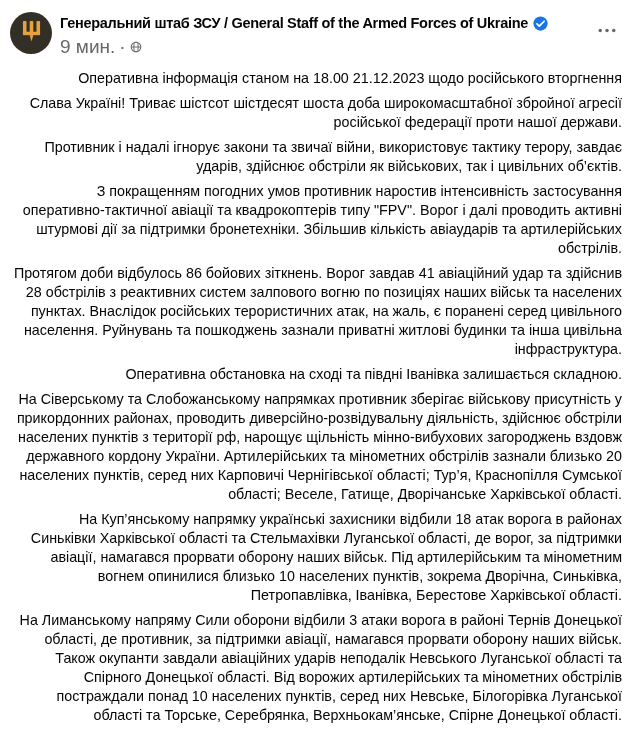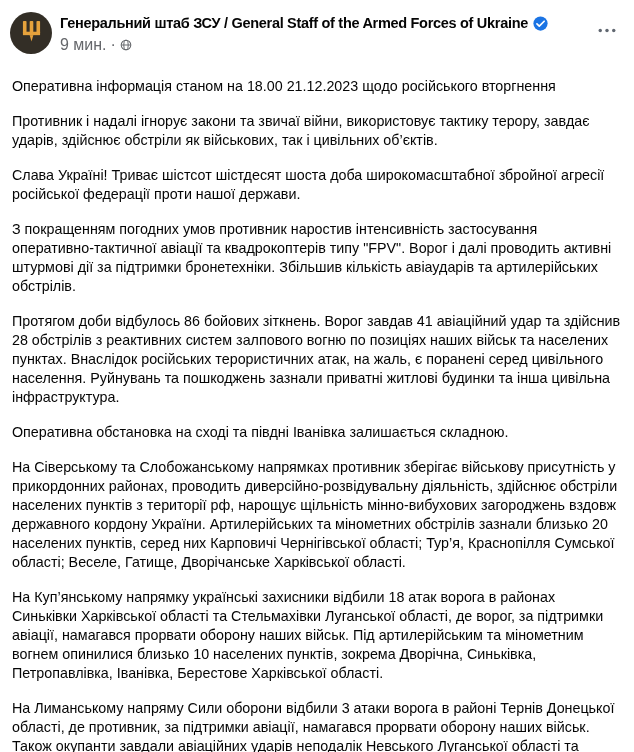--- a/index.html
+++ b/index.html
@@ -19,30 +19,30 @@
     display: flex; align-items: center; justify-content: center;
     cursor: pointer;
   }
   .header-text { margin-left: 8px; flex: 1; min-width: 0; padding-top: 2px; }
   .title-row { display: flex; align-items: center; gap: 5px; line-height: 18px; white-space: nowrap; }
   .page-name {
     font-size: 14.5px; font-weight: bold; color: #050505;
     letter-spacing: -0.3px; cursor: pointer;
   }
   .verified-badge { flex: none; margin-top: 1px; }
-  .sub-row { display: flex; align-items: center; gap: 4px; color: #65676b; font-size: 16px; margin-top: 4px; }
+  .sub-row { display: flex; align-items: center; gap: 4px; color: #65676b; font-size: 19px; margin-top: 4px; }
   .timestamp { cursor: pointer; }
   .menu-btn {
     flex: none; margin-left: auto; padding: 8px 4px 4px 8px;
     cursor: pointer; margin-top: 8px;
   }
 
   
   .body { padding: 7px 12px 0 12px; font-size: 14.3px; line-height: 19px; color: #050505; }
-  .body p { margin: 16px 0 6px 0; }
+  .body p { margin: 4px 0 6px 0; text-align: right; }
 </style>
 </head>
 <body>
 
 <div class="post-card">
 
   <div class="header">
 
     <div class="avatar">
       <span style="display:flex;">
@@ -90,22 +90,22 @@
             <circle cx="17.5" cy="2.5" r="1.9"></circle>
           </g>
         </svg>
       </span>
     </div>
 
   </div>
 
   <div class="body">
     <p>Оперативна інформація станом на 18.00 21.12.2023 щодо російського вторгнення</p>
+    <p>Слава Україні! Триває шістсот шістдесят шоста доба широкомасштабної збройної агресії російської федерації проти нашої держави.</p>
     <p>Противник і надалі ігнорує закони та звичаї війни, використовує тактику терору, завдає ударів, здійснює обстріли як військових, так і цивільних об’єктів.</p>
-    <p>Слава Україні! Триває шістсот шістдесят шоста доба широкомасштабної збройної агресії російської федерації проти нашої держави.</p>
     <p>З покращенням погодних умов противник наростив інтенсивність застосування оперативно-тактичної авіації та квадрокоптерів типу "FPV". Ворог і далі проводить активні штурмові дії за підтримки бронетехніки. Збільшив кількість авіаударів та артилерійських обстрілів.</p>
     <p>Протягом доби відбулось 86 бойових зіткнень. Ворог завдав 41 авіаційний удар та здійснив 28 обстрілів з реактивних систем залпового вогню по позиціях наших військ та населених пунктах. Внаслідок російських терористичних атак, на жаль, є поранені серед цивільного населення. Руйнувань та пошкоджень зазнали приватні житлові будинки та інша цивільна інфраструктура.</p>
     <p>Оперативна обстановка на сході та півдні Іванівка залишається складною.</p>
     <p>На Сіверському та Слобожанському напрямках противник зберігає військову присутність у прикордонних районах, проводить диверсійно-розвідувальну діяльність, здійснює обстріли населених пунктів з території рф, нарощує щільність мінно-вибухових загороджень вздовж державного кордону України. Артилерійських та мінометних обстрілів зазнали близько 20 населених пунктів, серед них Карповичі Чернігівської області; Тур’я, Краснопілля Сумської області; Веселе, Гатище, Дворічанське Харківської області.</p>
     <p>На Куп’янському напрямку українські захисники відбили 18 атак ворога в районах Синьківки Харківської області та Стельмахівки Луганської області, де ворог, за підтримки авіації, намагався прорвати оборону наших військ. Під артилерійським та мінометним вогнем опинилися близько 10 населених пунктів, зокрема Дворічна, Синьківка, Петропавлівка, Іванівка, Берестове Харківської області.</p>
     <p>На Лиманському напряму Сили оборони відбили 3 атаки ворога в районі Тернів Донецької області, де противник, за підтримки авіації, намагався прорвати оборону наших військ. Також окупанти завдали авіаційних ударів неподалік Невського Луганської області та Спірного Донецької області. Від ворожих артилерійських та мінометних обстрілів постраждали понад 10 населених пунктів, серед них Невське, Білогорівка Луганської області та Торське, Серебрянка, Верхньокам’янське, Спірне Донецької області.</p>
   </div>
 
 </div>
 

